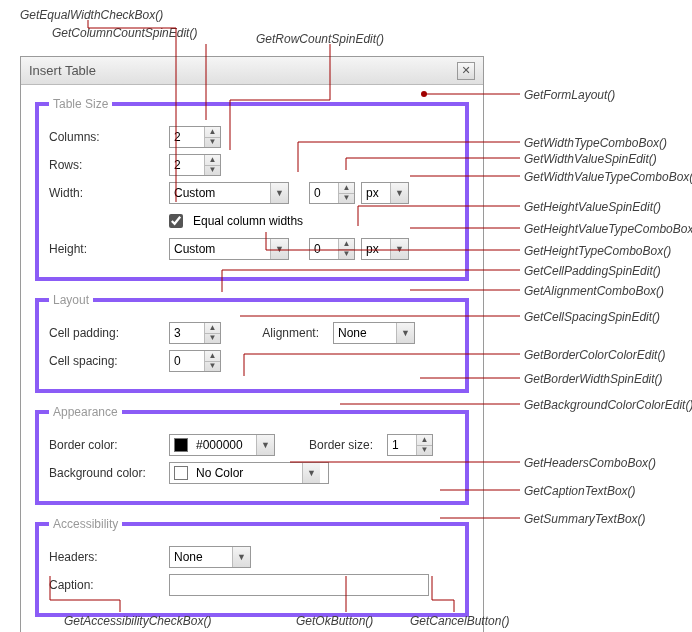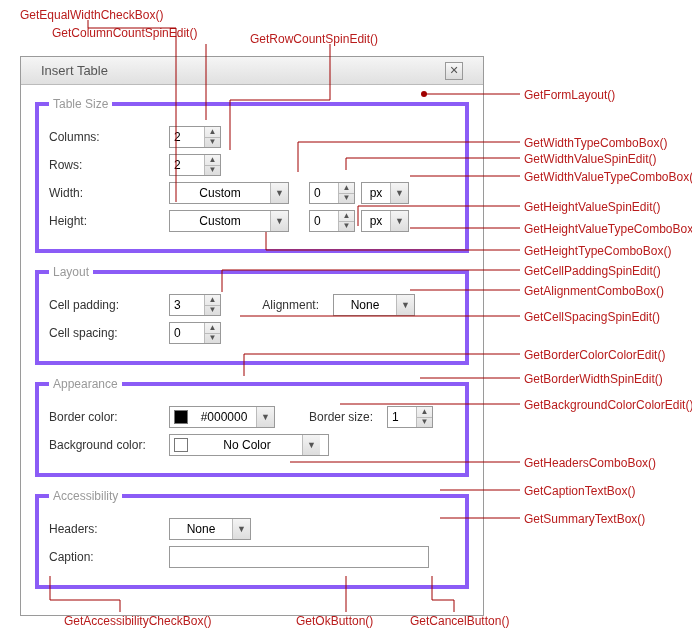--- a/index.html
+++ b/index.html
@@ -17,21 +17,21 @@
     width: 464px;
     border: 1px solid #9a9a9a;
     background: #fff;
   }
   .titlebar {
     height: 28px;
     background: linear-gradient(#f5f5f5, #e0e0e0);
     border-bottom: 1px solid #bbb;
     display: flex;
     align-items: center;
-    padding: 0 20px;
+    padding: 0 8px;
     color: #555;
   }
   .titlebar-title { flex: 1; font-size: 13px; }
   .titlebar-close {
     width: 18px; height: 18px;
     border: 1px solid #999;
     background: linear-gradient(#f8f8f8,#dcdcdc);
     display: flex; align-items: center; justify-content: center;
     font-size: 11px; color: #555; cursor: pointer;
   }
@@ -93,21 +93,21 @@
   }
   .spin .arrows span:first-child { border-bottom:1px solid #bbb; }
   .combo {
     display:inline-flex;
     border:1px solid #999;
     height:22px; background:#fff;
     align-items:center;
   }
   .combo input {
     border:none; padding:0 4px;
-    font-family:inherit; font-size:12px; outline:none;text-align:center;
+    font-family:inherit; font-size:12px; outline:none;
   }
   .combo .caret {
     width:18px; height:100%;
     border-left:1px solid #bbb;
     background:linear-gradient(#f4f4f4,#ddd);
     display:flex; align-items:center; justify-content:center;
     font-size:9px; color:#555; cursor:pointer;
   }
   .checkbox { width:14px; height:14px; accent-color:#555; margin-right:4px; cursor:pointer;}
   .color-swatch {
@@ -115,23 +115,24 @@
     margin-right:4px; border:1px solid #777;
   }
   .textbox {
     border:1px solid #999;
     height:22px; width:260px;
     padding:0 4px; font-family:inherit; font-size:12px;
   }
   
   .callout {
     position:absolute;
-    color:#b91c1c;
+    color:#404040;
     font-size:12px;
     white-space:nowrap;
+    font-style:italic;
   }
   svg.wire { position:absolute; pointer-events:none; }
   svg.wire line, svg.wire path { stroke:#a00000; stroke-width:1; fill:none; }
   svg.wire circle { fill:#a00000; }
 </style>
 </head>
 <body>
 
 <div class="dialog">
   <div class="titlebar">
@@ -183,20 +184,27 @@
                 <span>▼</span>
               </span>
           </span>
           <span class="combo">
             <input style="width: 28px;" value="px">
             <span class="caret">▼</span>
           </span>
         </div>
       </div>
 
+      <div class="row">
+        <div class="lbl"></div>
+        <div class="field">
+          <input type="checkbox" class="checkbox" checked="" style="">
+          <span>Equal column widths</span>
+        </div>
+      </div>
 
       <div class="row">
         <div class="lbl">Height:</div>
         <div class="field">
           <span class="combo">
             <input style="width: 100px;" value="Custom">
             <span class="caret">▼</span>
           </span>
           <span class="spin" style="margin-left:14px">
             <input style="width: 28px;" value="0">
@@ -295,21 +303,21 @@
           <input class="textbox" value="" style="">
         </div>
       </div>
     </fieldset>
   </div>
 
 </div>
 
 <div class="callout" style="left:20px; top:8px">GetEqualWidthCheckBox()</div>
 <div class="callout" style="left:52px; top:26px">GetColumnCountSpinEdit()</div>
-<div class="callout" style="left:250px; top:32px">GetRowCountSpinEdit()</div>
+<div class="callout" style="left:256px; top:32px">GetRowCountSpinEdit()</div>
 
 <div class="callout" style="left:524px; top:88px">GetFormLayout()</div>
 <div class="callout" style="left:524px; top:136px">GetWidthTypeComboBox()</div>
 <div class="callout" style="left:524px; top:152px">GetWidthValueSpinEdit()</div>
 <div class="callout" style="left:524px; top:170px">GetWidthValueTypeComboBox()</div>
 <div class="callout" style="left:524px; top:200px">GetHeightValueSpinEdit()</div>
 <div class="callout" style="left:524px; top:222px">GetHeightValueTypeComboBox()</div>
 <div class="callout" style="left:524px; top:244px">GetHeightTypeComboBox()</div>
 <div class="callout" style="left:524px; top:264px">GetCellPaddingSpinEdit()</div>
 <div class="callout" style="left:524px; top:284px">GetAlignmentComboBox()</div>

